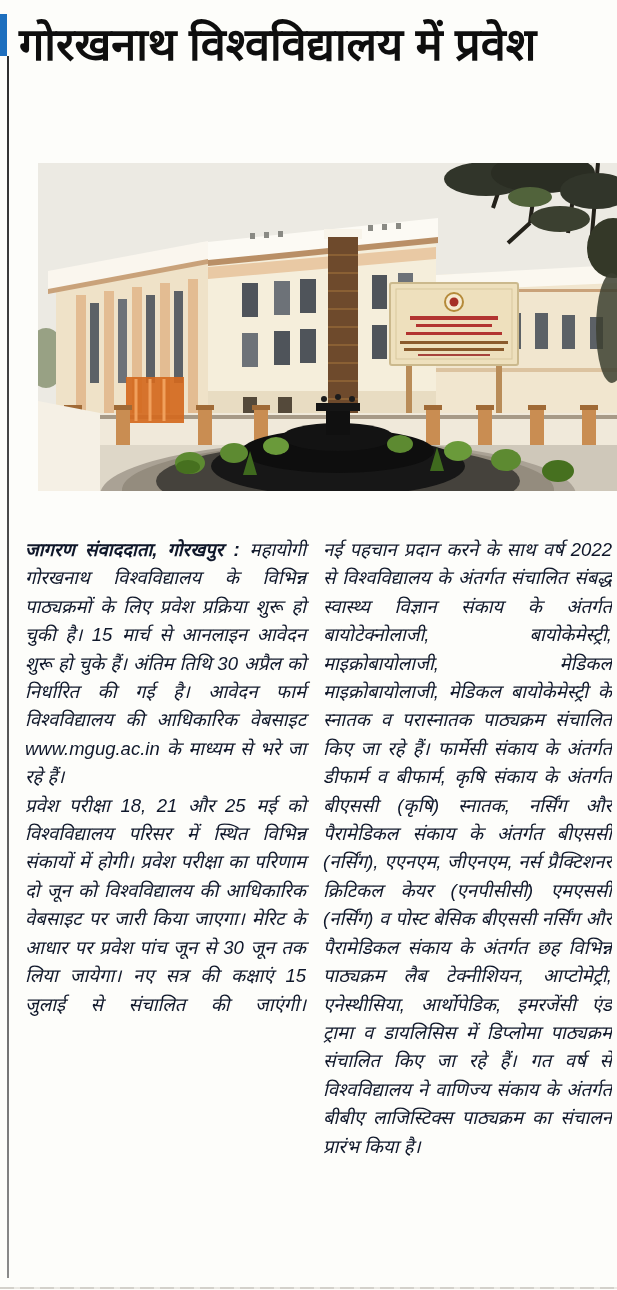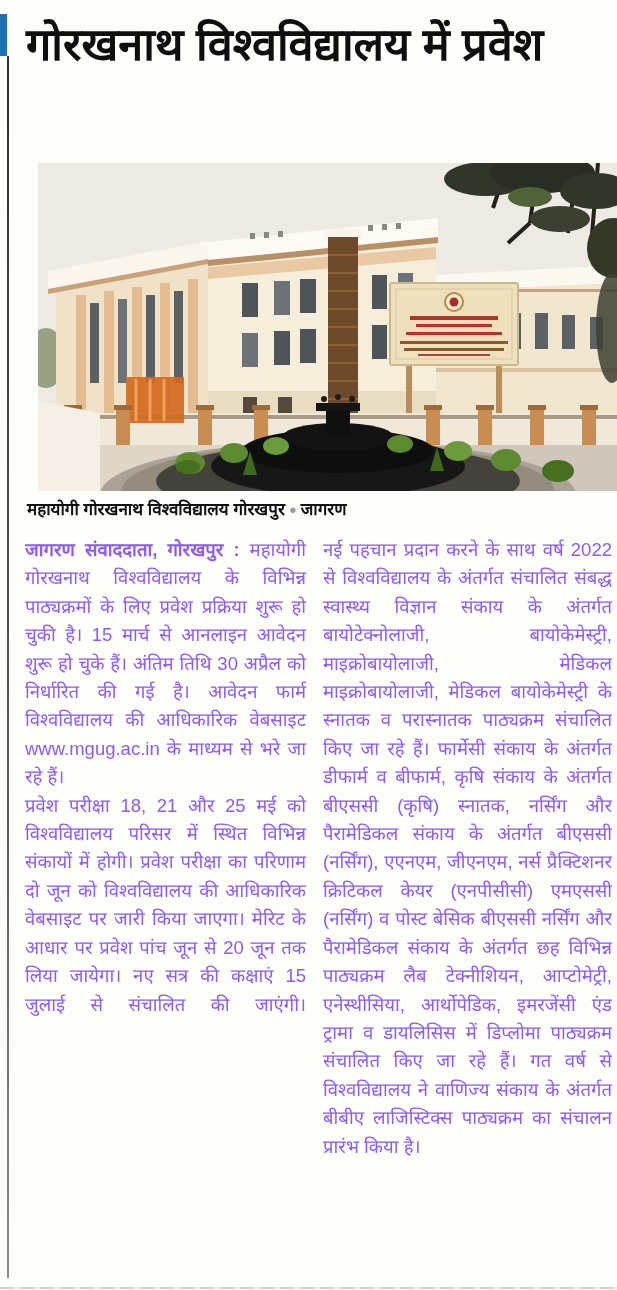--- a/index.html
+++ b/index.html
@@ -22,21 +22,21 @@
     background: #1e6fbe;
   }
   .left-rule {
     position: absolute;
     left: 7px; top: 56px;
     width: 2px; height: 1222px;
     background: linear-gradient(180deg, #2e2e2e 0%, #5a5a5a 60%, #8a8a8a 100%);
   }
   .headline {
     position: absolute;
-    left: 26px; top: 14px;
+    left: 19px; top: 14px;
     width: 585px;
     font-size: 45px;
     line-height: 61px;
     font-weight: 700;
     color: #0e0e0e;
     letter-spacing: 0px;
   }
   .headline span { display: block; }
   .photo-wrap {
     position: absolute;
@@ -64,21 +64,21 @@
   .article {
     position: absolute;
     left: 25px; top: 536px;
     width: 587px; height: 748px;
     overflow: hidden;
   }
   .columns {
     display: flex;
     gap: 17px;
   }
-  .col { color: #8b5cf6; }
+  .col { color: #0f172a; font-style: italic; }
   .col-left  { width: 281px; }
   .col-right { width: 289px; }
   .col p {
     font-size: 18.5px;
     line-height: 28.4px;
     font-weight: 500;
     text-align: justify;
   }
   .col-left p:last-child { text-align-last: justify; }
   .byline { font-weight: 700; }
@@ -254,30 +254,27 @@
         <ellipse cx="362" cy="281" rx="13" ry="9" fill="#5d8a31"></ellipse>
         <ellipse cx="420" cy="288" rx="14" ry="10" fill="#6a9a3a"></ellipse>
         <ellipse cx="468" cy="297" rx="15" ry="11" fill="#5d8a31"></ellipse>
         <ellipse cx="520" cy="308" rx="16" ry="11" fill="#46701f"></ellipse>
         <polygon points="205,312 212,288 219,312" fill="#3f6a1e"></polygon>
         <polygon points="392,308 399,284 406,308" fill="#3f6a1e"></polygon>
       </g>
     </svg>
   </div>
 
-  <div class="photo-caption">
-    <span>महायोगी गोरखनाथ विश्वविद्यालय गोरखपुर</span><span class="bullet">●</span><span>जागरण</span>
-  </div>
 
   <div class="article">
     <div class="columns">
       <div class="col col-left">
         <p><span class="byline">जागरण संवाददाता, गोरखपुर :</span>
            <span>महायोगी गोरखनाथ विश्वविद्यालय के विभिन्न पाठ्यक्रमों के लिए प्रवेश प्रक्रिया शुरू हो चुकी है। 15 मार्च से आनलाइन आवेदन शुरू हो चुके हैं। अंतिम तिथि 30 अप्रैल को निर्धारित की गई है। आवेदन फार्म विश्वविद्यालय की आधिकारिक वेबसाइट www.mgug.ac.in के माध्यम से भरे जा रहे हैं।</span></p>
-        <p>प्रवेश परीक्षा 18, 21 और 25 मई को विश्वविद्यालय परिसर में स्थित विभिन्न संकायों में होगी। प्रवेश परीक्षा का परिणाम दो जून को विश्वविद्यालय की आधिकारिक वेबसाइट पर जारी किया जाएगा। मेरिट के आधार पर प्रवेश पांच जून से 20 जून तक लिया जायेगा। नए सत्र की कक्षाएं 15 जुलाई से संचालित की जाएंगी।</p>
+        <p>प्रवेश परीक्षा 18, 21 और 25 मई को विश्वविद्यालय परिसर में स्थित विभिन्न संकायों में होगी। प्रवेश परीक्षा का परिणाम दो जून को विश्वविद्यालय की आधिकारिक वेबसाइट पर जारी किया जाएगा। मेरिट के आधार पर प्रवेश पांच जून से 30 जून तक लिया जायेगा। नए सत्र की कक्षाएं 15 जुलाई से संचालित की जाएंगी।</p>
       </div>
       <div class="col col-right">
         <p>नई पहचान प्रदान करने के साथ वर्ष 2022 से विश्वविद्यालय के अंतर्गत संचालित संबद्ध स्वास्थ्य विज्ञान संकाय के अंतर्गत बायोटेक्नोलाजी, बायोकेमेस्ट्री, माइक्रोबायोलाजी, मेडिकल माइक्रोबायोलाजी, मेडिकल बायोकेमेस्ट्री के स्नातक व परास्नातक पाठ्यक्रम संचालित किए जा रहे हैं। फार्मेसी संकाय के अंतर्गत डीफार्म व बीफार्म, कृषि संकाय के अंतर्गत बीएससी (कृषि) स्नातक, नर्सिंग और पैरामेडिकल संकाय के अंतर्गत बीएससी (नर्सिंग), एएनएम, जीएनएम, नर्स प्रैक्टिशनर क्रिटिकल केयर (एनपीसीसी) एमएससी (नर्सिंग) व पोस्ट बेसिक बीएससी नर्सिंग और पैरामेडिकल संकाय के अंतर्गत छह विभिन्न पाठ्यक्रम लैब टेक्नीशियन, आप्टोमेट्री, एनेस्थीसिया, आर्थोपेडिक, इमरजेंसी एंड ट्रामा व डायलिसिस में डिप्लोमा पाठ्यक्रम संचालित किए जा रहे हैं। गत वर्ष से विश्वविद्यालय ने वाणिज्य संकाय के अंतर्गत बीबीए लाजिस्टिक्स पाठ्यक्रम का संचालन प्रारंभ किया है।</p>
       </div>
     </div>
   </div>
 
   <div class="bottom-divider"></div>
 
 </div>

